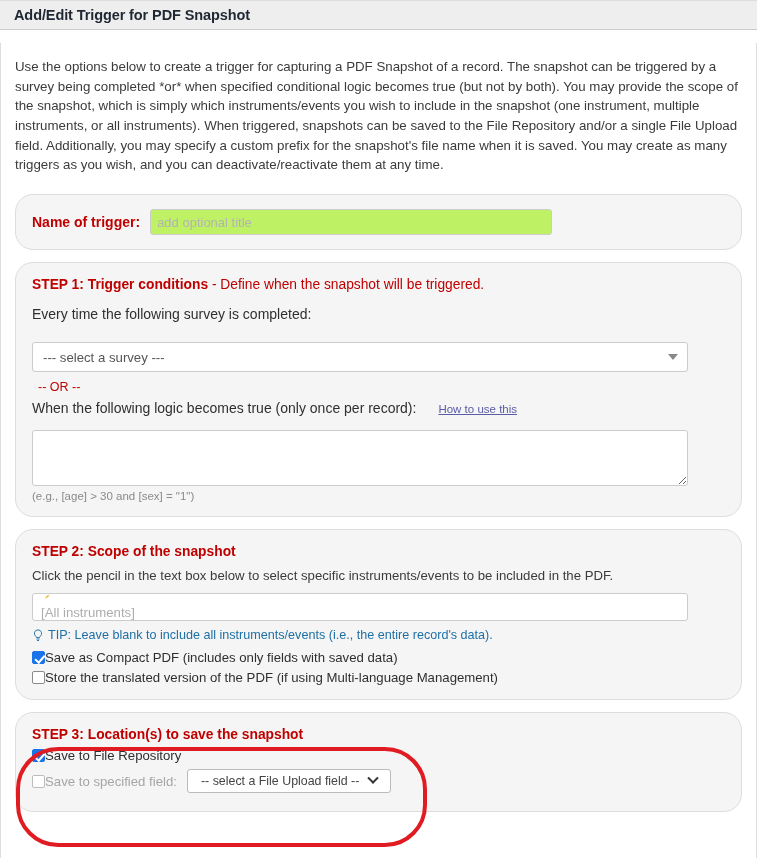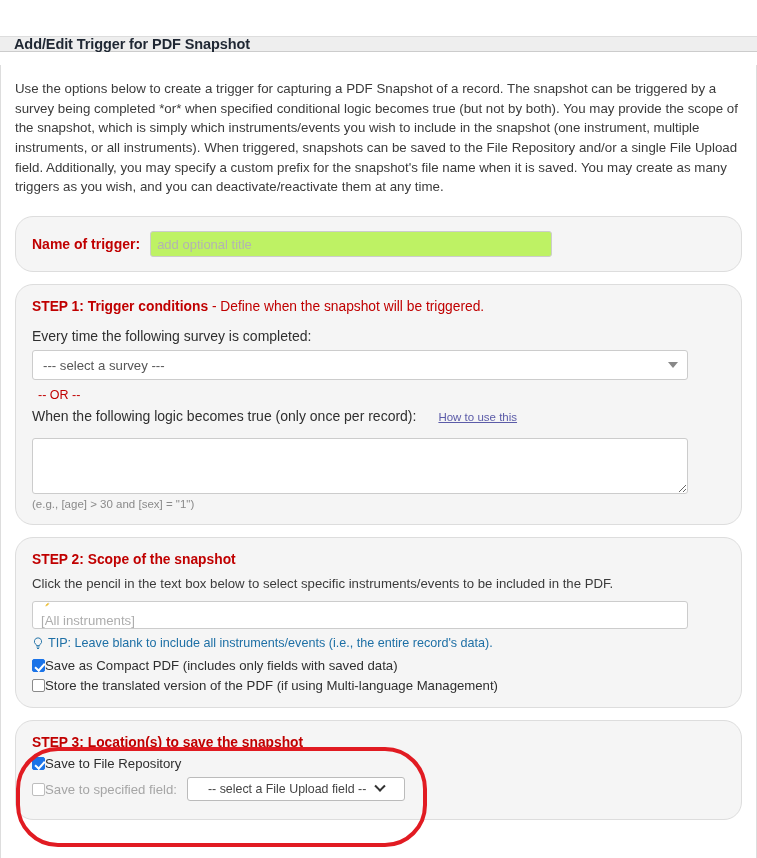--- a/index.html
+++ b/index.html
@@ -12,28 +12,27 @@
   }
   #page {
     position: relative;
     width: 757px; height: 858px;
     overflow: hidden;
     background: #ffffff;
   }
 
   
   .dialog-header {
-    height: 16px;
+    height: 30px;
     background: #eeeeee;
     border-bottom: 1px solid #cccccc;
     border-top: 1px solid #dddddd;
     display: flex;
     align-items: center;
     padding: 0 14px;
-    margin-top: 36px;
   }
   .dialog-title {
     font-size: 14.5px;
     font-weight: bold;
     color: #1f2733;
     letter-spacing: -0.1px;
   }
 
   
   .body-wrap {
@@ -75,21 +74,21 @@
   .step-head .red-strong { color: #c00000; font-weight: bold; text-align: center; }
   .step-head .red-normal { color: #c00000; font-weight: normal; }
   .sub-text {
     font-size: 13.2px;
     color: #3b3b3b;
     margin-bottom: 10px;
   }
   .field-label {
     font-size: 14px;
     color: #2f2f2f;
-    margin-bottom: 6px;
+    margin-bottom: 20px;
     display: block;
   }
 
   
   input.text-input {
     height: 26px;
     border: 1px solid #cccccc;
     border-radius: 3px;
     background: #bef264;
     font-size: 13px;
@@ -217,21 +216,21 @@
   .select-small {
     margin-left: 10px;
     height: 24px;
     min-width: 180px;
     border: 1px solid #bbbbbb;
     border-radius: 3px;
     background: #ffffff;
     display: flex;
     align-items: center;
     justify-content: space-between;
-    padding: 0 20px;
+    padding: 0 13px;
     font-size: 12.4px;
     color: #444;
     gap: 10px;
   }
   .chevron {
     display: inline-block;
     width: 8px; height: 8px;
     border: solid #333;
     border-width: 0 2px 2px 0;
     transform: rotate(45deg) translate(-2px,-2px);

